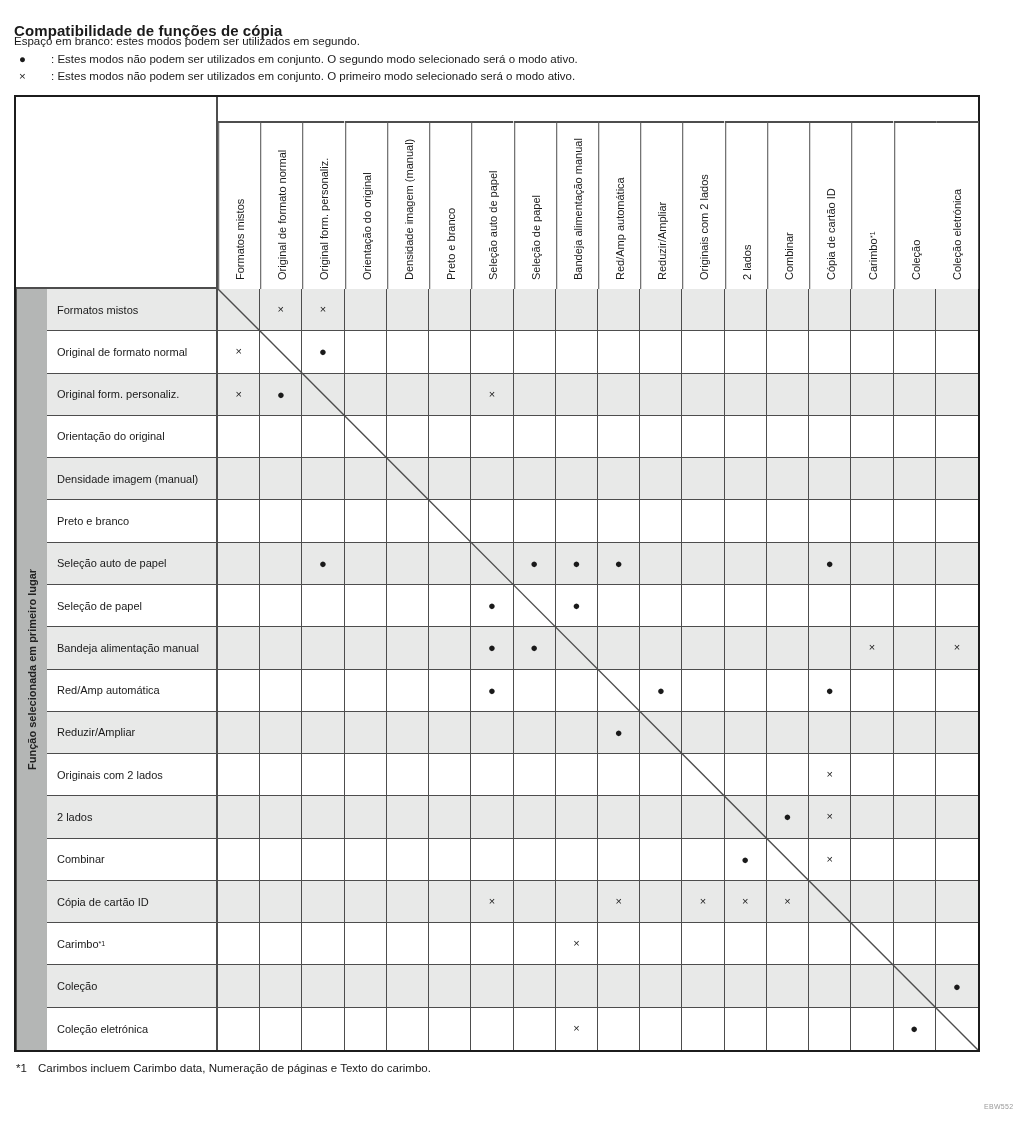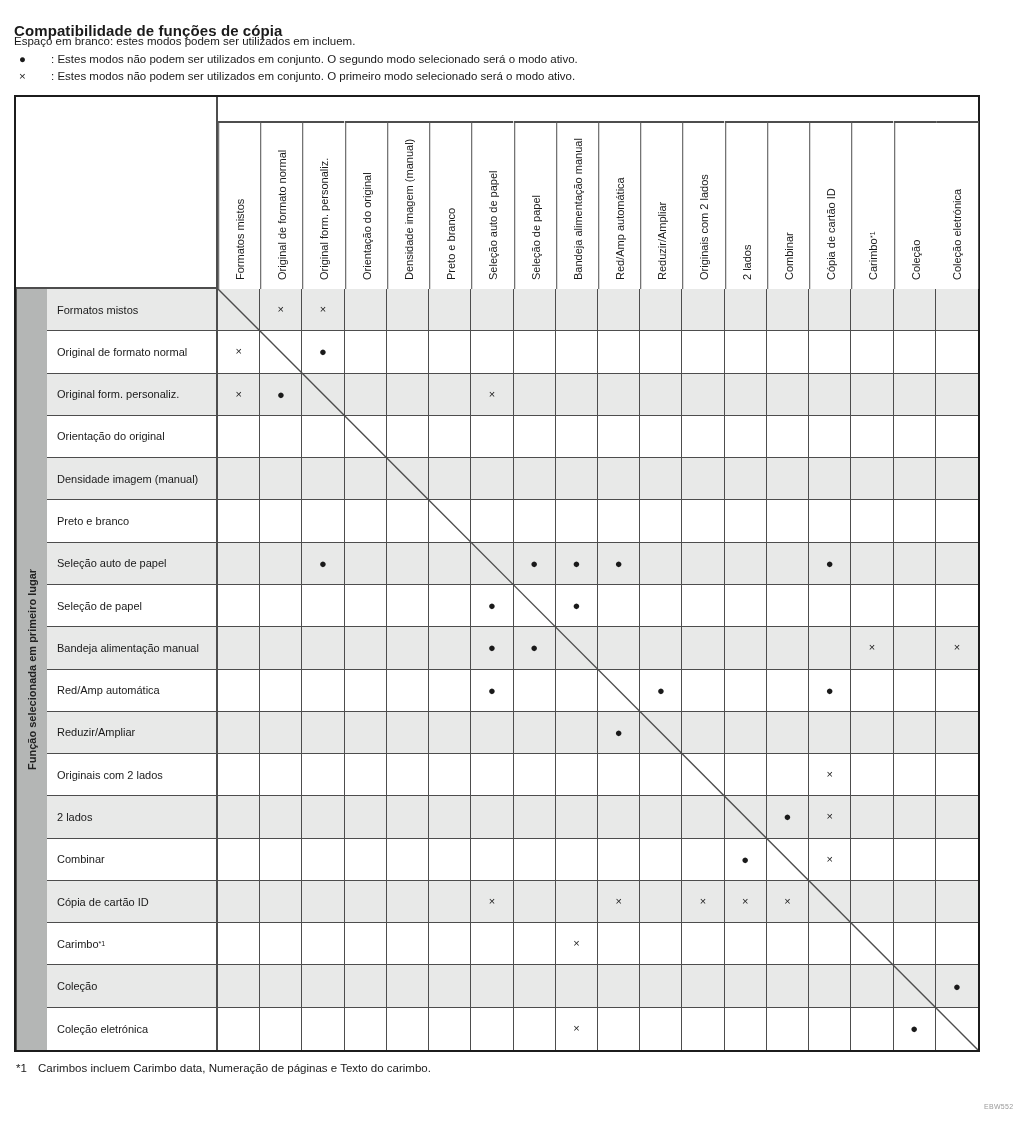--- a/index.html
+++ b/index.html
@@ -69,21 +69,21 @@
 </style>
 </head>
 <body>
 
 <div class="doc">
 
   <h1 class="title">Compatibilidade de funções de cópia</h1>
 
   <div class="legend">
     <div class="legend-row">
-      <span class="ltext">Espaço em branco: estes modos podem ser utilizados em incluem.</span>
+      <span class="ltext">Espaço em branco: estes modos podem ser utilizados em segundo.</span>
     </div>
     <div class="legend-row">
       <span class="sym">●</span>
       <span class="ltext">: Estes modos não podem ser utilizados em conjunto. O segundo modo selecionado será o modo ativo.</span>
     </div>
     <div class="legend-row">
       <span class="sym">×</span>
       <span class="ltext">: Estes modos não podem ser utilizados em conjunto. O primeiro modo selecionado será o modo ativo.</span>
     </div>
   </div>

